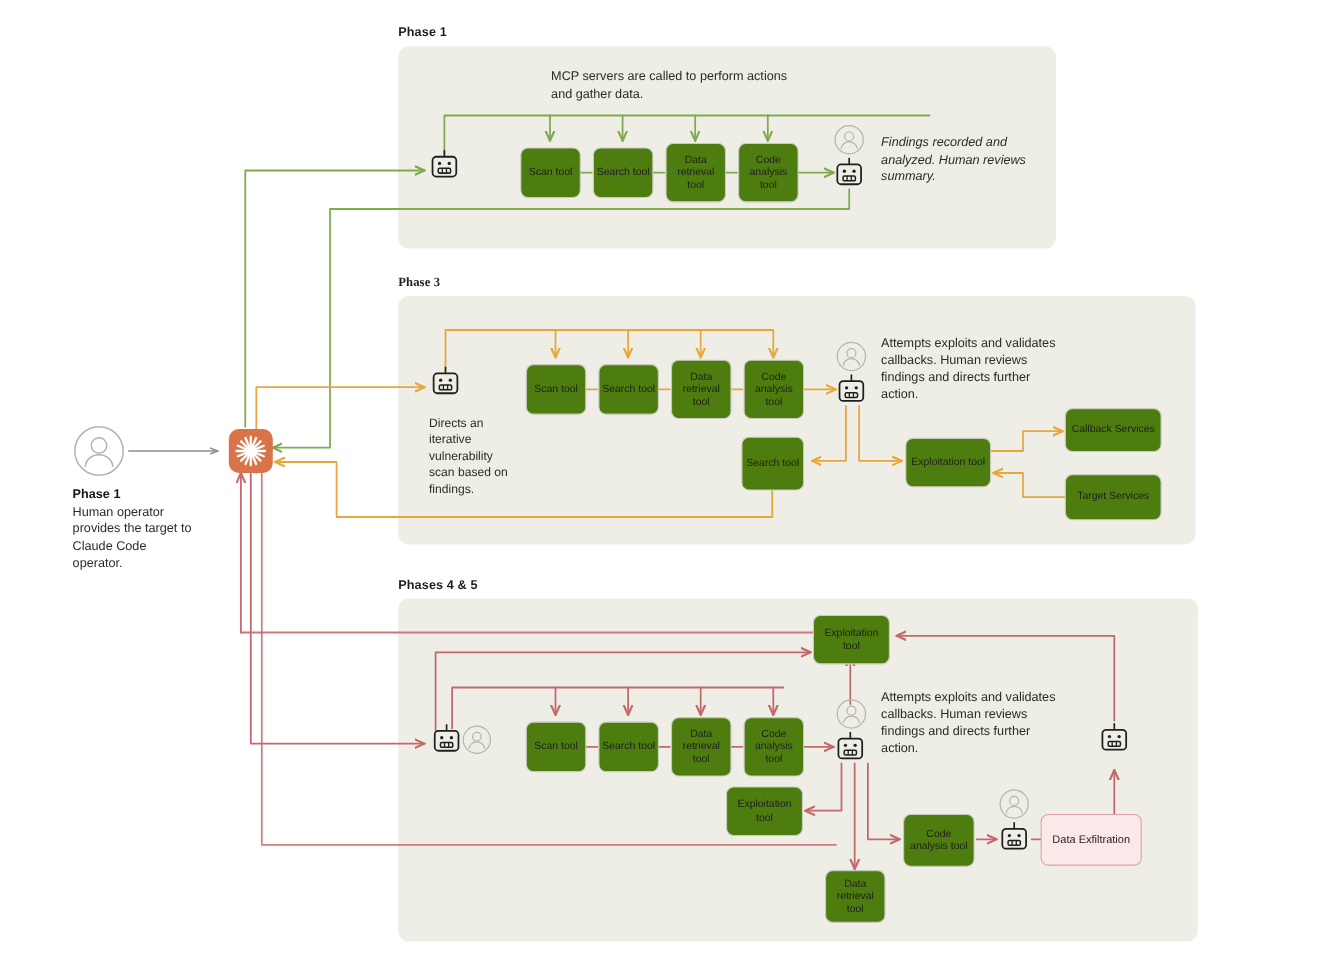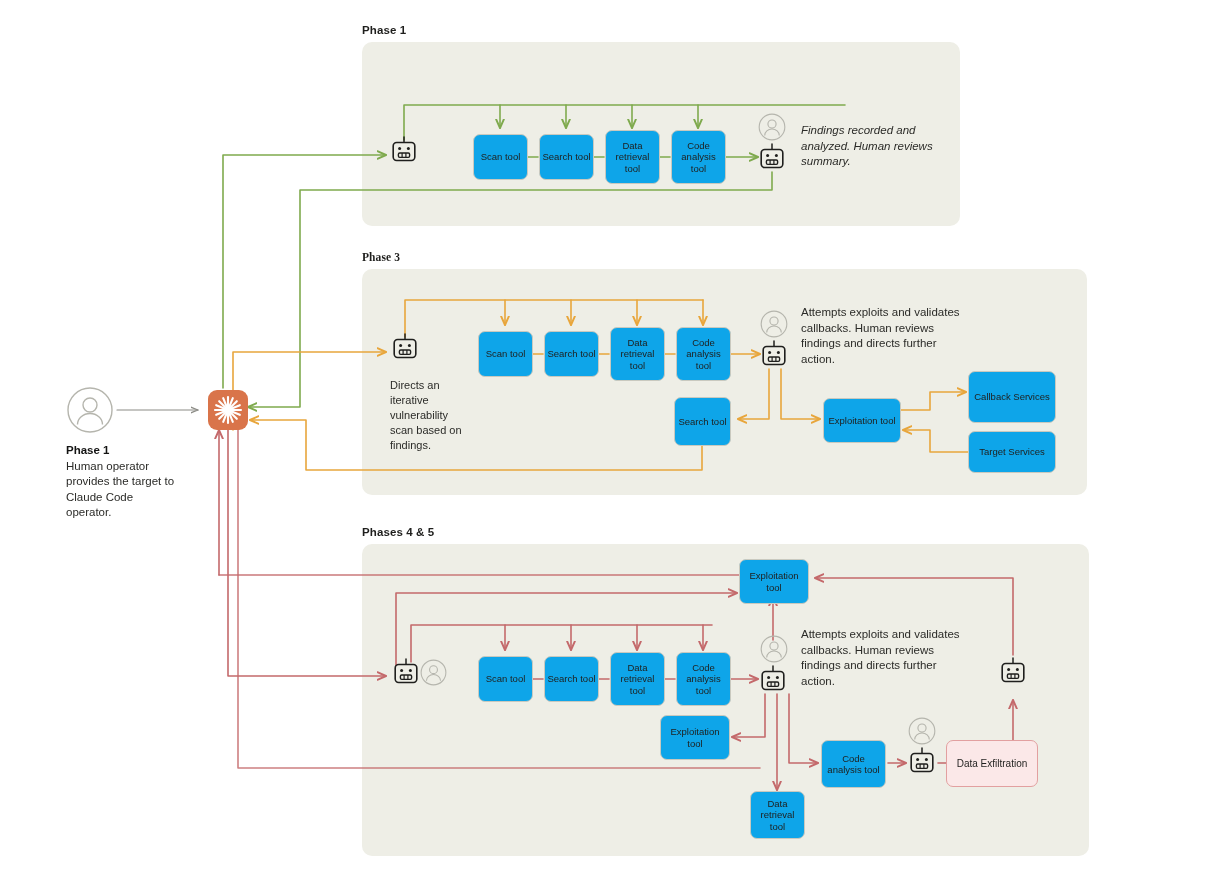--- a/index.html
+++ b/index.html
@@ -4,21 +4,21 @@
 <style>
   html,body{margin:0;padding:0;background:#ffffff;}
   body{width:1220px;height:877px;position:relative;overflow:hidden;
        font-family:"Liberation Sans","DejaVu Sans",sans-serif;color:#1f1f1d;}
   #stage{position:absolute;inset:0;width:1220px;height:877px;}
   svg.layer{position:absolute;left:0;top:0;width:1220px;height:877px;}
   .panel{position:absolute;background:#eeeee6;border-radius:10px;}
   .phase-label{position:absolute;font-size:11.5px;font-weight:bold;color:#1f1f1d;letter-spacing:.1px;}
   .note{position:absolute;font-size:11.5px;line-height:15.5px;color:#2b2b28;}
   .note.small{font-size:11px;line-height:15px;}
-  .toolbox{position:absolute;background:#0ea5e9;border:1px solid #c9c9bf;border-radius:7px;
+  .toolbox{position:absolute;background:#4d7c0f;border:1px solid #c9c9bf;border-radius:7px;
            display:flex;align-items:center;justify-content:center;text-align:center;
            font-size:9.5px;line-height:11.5px;color:#1f1f1d;box-sizing:border-box;padding:2px;}
   .toolbox.exfil{background:#fbe8e8;border-color:#e2a0a0;}
   .p1text{position:absolute;font-size:11.5px;line-height:15.5px;color:#2b2b28;}
   .p1text b{font-weight:bold;color:#141413;}
   .ico{position:absolute;}
   .claude-logo{position:absolute;width:40px;height:40px;border-radius:9px;background:#d9744a;}
 </style>
 </head>
 <body>
@@ -150,20 +150,21 @@
     </svg>
   </div>
 
   <div class="p1text" style="left:66px;top:443px;width:112px;">
     <b>Phase 1</b><br>
     <span>Human operator provides the target to Claude Code operator.</span>
   </div>
 
   <div class="phase-label" style="left:362px;top:24px;">Phase 1</div>
 
+  <div class="note" style="left:501px;top:63px;width:218px;">MCP servers are called to perform actions and gather data.</div>
 
   <svg class="ico" style="left:390px;top:136px;width:28px;height:28px;" viewBox="0 0 28 28">
     <line x1="14" y1="1" x2="14" y2="6" stroke="#1f1f1d" stroke-width="1.5" stroke-linecap="round"></line>
     <rect x="3.2" y="6.5" width="21.6" height="18" rx="3.4" fill="none" stroke="#1f1f1d" stroke-width="1.6"></rect>
     <circle cx="9.6" cy="12.6" r="1.5" fill="#1f1f1d"></circle>
     <circle cx="18.4" cy="12.6" r="1.5" fill="#1f1f1d"></circle>
     <rect x="8.4" y="17" width="11.2" height="4.4" rx="1.3" fill="none" stroke="#1f1f1d" stroke-width="1.4"></rect>
     <line x1="12.1" y1="17" x2="12.1" y2="21.4" stroke="#1f1f1d" stroke-width="1.2"></line>
     <line x1="15.9" y1="17" x2="15.9" y2="21.4" stroke="#1f1f1d" stroke-width="1.2"></line>
   </svg>
@@ -221,21 +222,21 @@
     <circle cx="18.4" cy="12.6" r="1.5" fill="#1f1f1d"></circle>
     <rect x="8.4" y="17" width="11.2" height="4.4" rx="1.3" fill="none" stroke="#1f1f1d" stroke-width="1.4"></rect>
     <line x1="12.1" y1="17" x2="12.1" y2="21.4" stroke="#1f1f1d" stroke-width="1.2"></line>
     <line x1="15.9" y1="17" x2="15.9" y2="21.4" stroke="#1f1f1d" stroke-width="1.2"></line>
   </svg>
 
   <div class="note" style="left:801px;top:305px;width:165px;">Attempts exploits and validates callbacks. Human reviews findings and directs further action.</div>
 
   <div class="toolbox" style="left:674px;top:397px;width:57px;height:49px;">Search tool</div>
   <div class="toolbox" style="left:823px;top:398px;width:78px;height:45px;">Exploitation tool</div>
-  <div class="toolbox" style="left:968px;top:371px;width:88px;height:52px;">Callback Services</div>
+  <div class="toolbox" style="left:968px;top:371px;width:88px;height:40px;">Callback Services</div>
   <div class="toolbox" style="left:968px;top:431px;width:88px;height:42px;">Target Services</div>
 
   <div class="phase-label" style="left:362px;top:526px;">Phases 4 &amp; 5</div>
 
   <svg class="ico" style="left:392px;top:658px;width:28px;height:28px;" viewBox="0 0 28 28">
     <line x1="14" y1="1" x2="14" y2="6" stroke="#1f1f1d" stroke-width="1.5" stroke-linecap="round"></line>
     <rect x="3.2" y="6.5" width="21.6" height="18" rx="3.4" fill="#eeeee6" stroke="#1f1f1d" stroke-width="1.6"></rect>
     <circle cx="9.6" cy="12.6" r="1.5" fill="#1f1f1d"></circle>
     <circle cx="18.4" cy="12.6" r="1.5" fill="#1f1f1d"></circle>
     <rect x="8.4" y="17" width="11.2" height="4.4" rx="1.3" fill="none" stroke="#1f1f1d" stroke-width="1.4"></rect>

